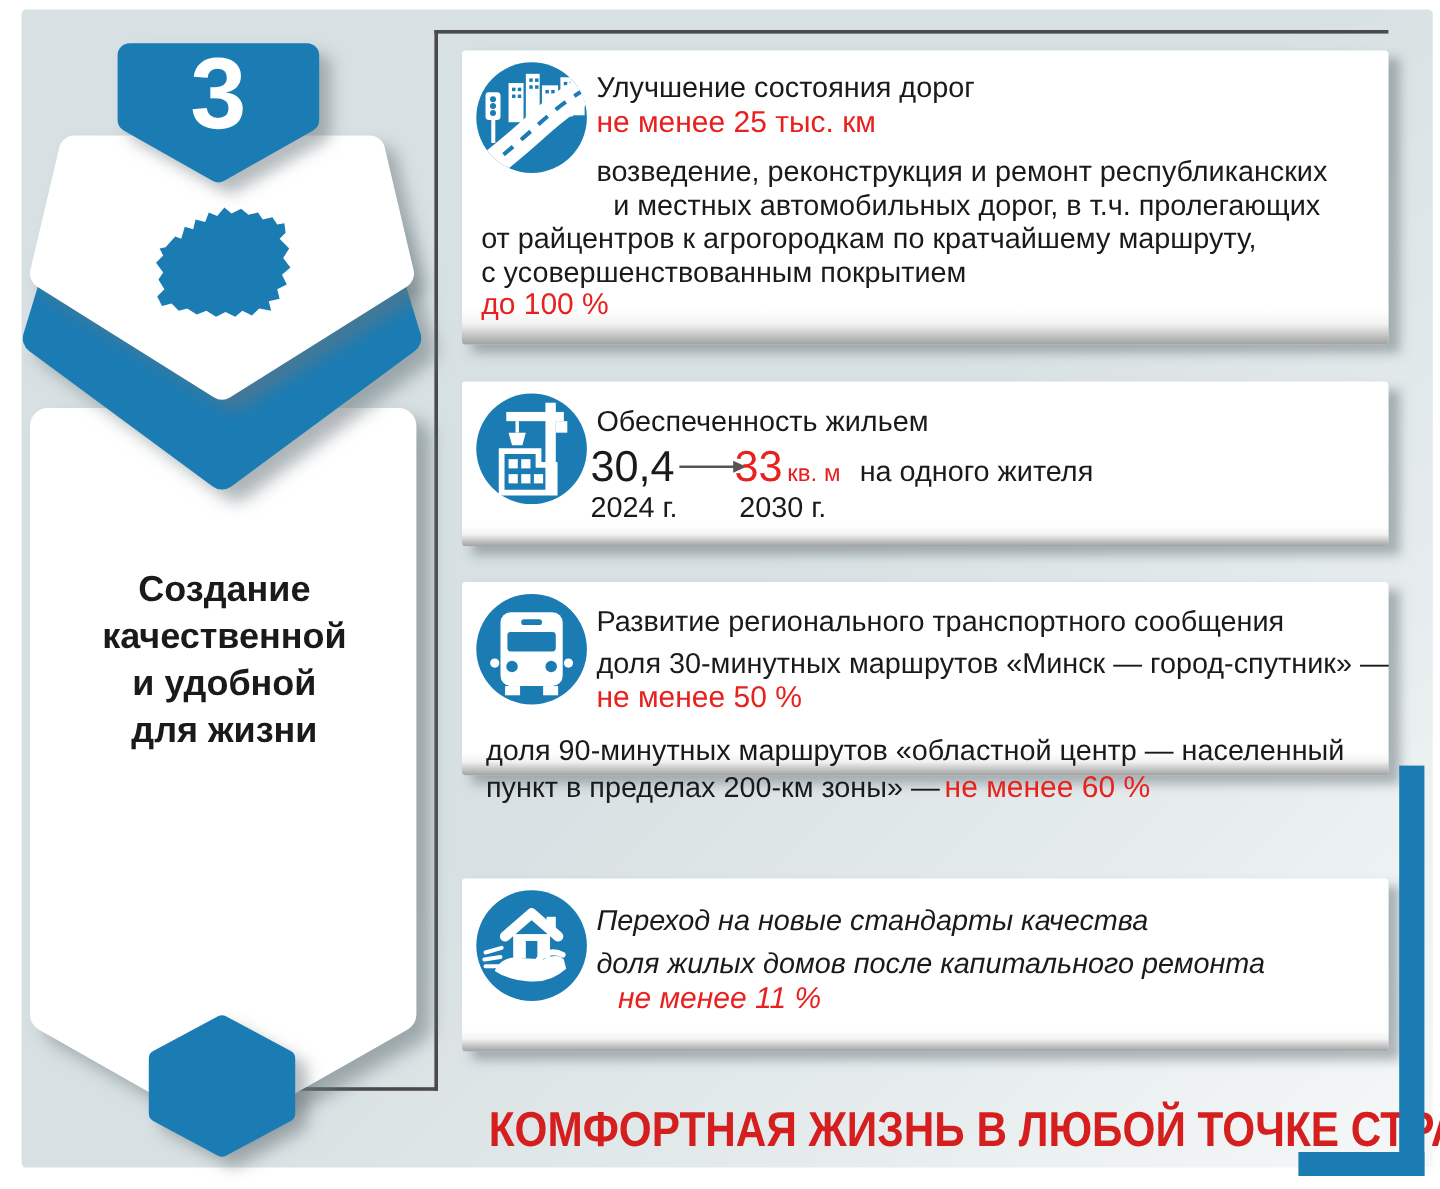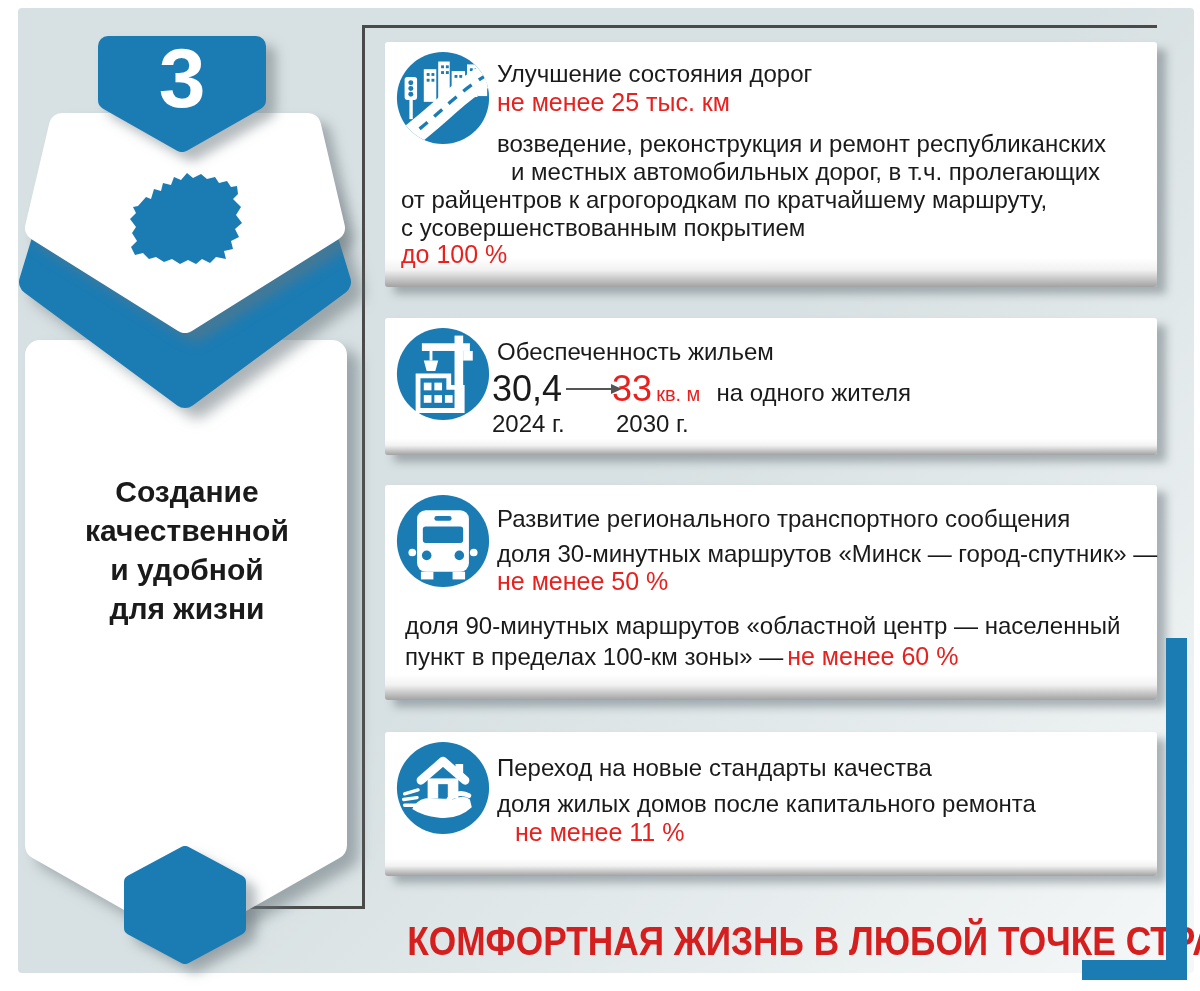--- a/index.html
+++ b/index.html
@@ -20,22 +20,22 @@
   .badge-number{position:absolute;left:108px;top:36px;width:148px;text-align:center;
       font-size:84px;font-weight:bold;color:#ffffff;z-index:3;line-height:1;}
   .section-title{position:absolute;left:30px;top:472px;width:314px;text-align:center;
       font-size:30px;font-weight:bold;line-height:1.3;z-index:3;}
   
   .card{position:absolute;left:385px;width:772px;z-index:2;border-radius:3px;
       background:linear-gradient(180deg,#ffffff 88%,#f2f2f2 93%,#a2a2a2 100%);
       box-shadow:9px 7px 9px rgba(104,116,122,.5);}
   .card1{top:42px;height:245px;}
   .card2{top:318px;height:137px;}
-  .card3{top:485px;height:215px;}
-  .card4{top:732px;height:144px;}
+  .card3{top:485px;height:161px;}
+  .card4{top:732px;height:144px;font-style:italic;}
   .icon{position:absolute;left:10px;top:8px;}
   .t{position:absolute;font-size:24px;color:#1a1a1a;white-space:nowrap;}
   .red{color:#e8211f;font-size:25px;}
   .big{font-size:36px;}
   .small-red{color:#e8211f;font-size:20px;}
   .metric-row{position:absolute;display:flex;align-items:baseline;gap:4px;}
   .footer-title{position:absolute;left:352px;top:918px;width:790px;text-align:center;
       font-size:41px;font-weight:bold;color:#d51f1f;transform:scaleX(.86);
       transform-origin:center;z-index:3;white-space:nowrap;}
   .bar-v{position:absolute;left:1166px;top:638px;width:21px;height:342px;background:#1b7cb4;z-index:3;}
@@ -172,21 +172,21 @@
       <circle cx="33" cy="65" r="5" fill="#1b7cb4"></circle>
       <circle cx="67" cy="65" r="5" fill="#1b7cb4"></circle>
       <rect x="27" y="82" width="13" height="8" fill="#ffffff"></rect>
       <rect x="60" y="82" width="13" height="8" fill="#ffffff"></rect>
     </svg>
     <div class="t" style="left:112px;top:20px;">Развитие регионального транспортного сообщения</div>
     <div class="t" style="left:112px;top:55px;">доля 30-минутных маршрутов «Минск — город-спутник» —</div>
     <div class="t red" style="left:112px;top:82px;">не менее 50 %</div>
     <div class="t" style="left:20px;top:127px;">доля 90-минутных маршрутов «областной центр — населенный</div>
     <div class="metric-row" style="left:20px;top:157px;">
-      <span class="t" style="position:static;">пункт в пределах 100-км зоны» —</span>
+      <span class="t" style="position:static;">пункт в пределах 200-км зоны» —</span>
       <span class="t red" style="position:static;">не менее 60 %</span>
     </div>
   </section>
 
   <section class="card card4">
     <svg class="icon" width="96" height="96" viewBox="0 0 100 100">
       <circle cx="50" cy="50" r="48" fill="#1b7cb4"></circle>
       <rect x="63" y="25" width="8" height="13" fill="#ffffff"></rect>
       <path d="M27,42 L50,22 L73,42" stroke="#ffffff" stroke-width="9" fill="none" stroke-linecap="round" stroke-linejoin="round"></path>
       <rect x="34" y="40" width="32" height="21" fill="#ffffff"></rect>

